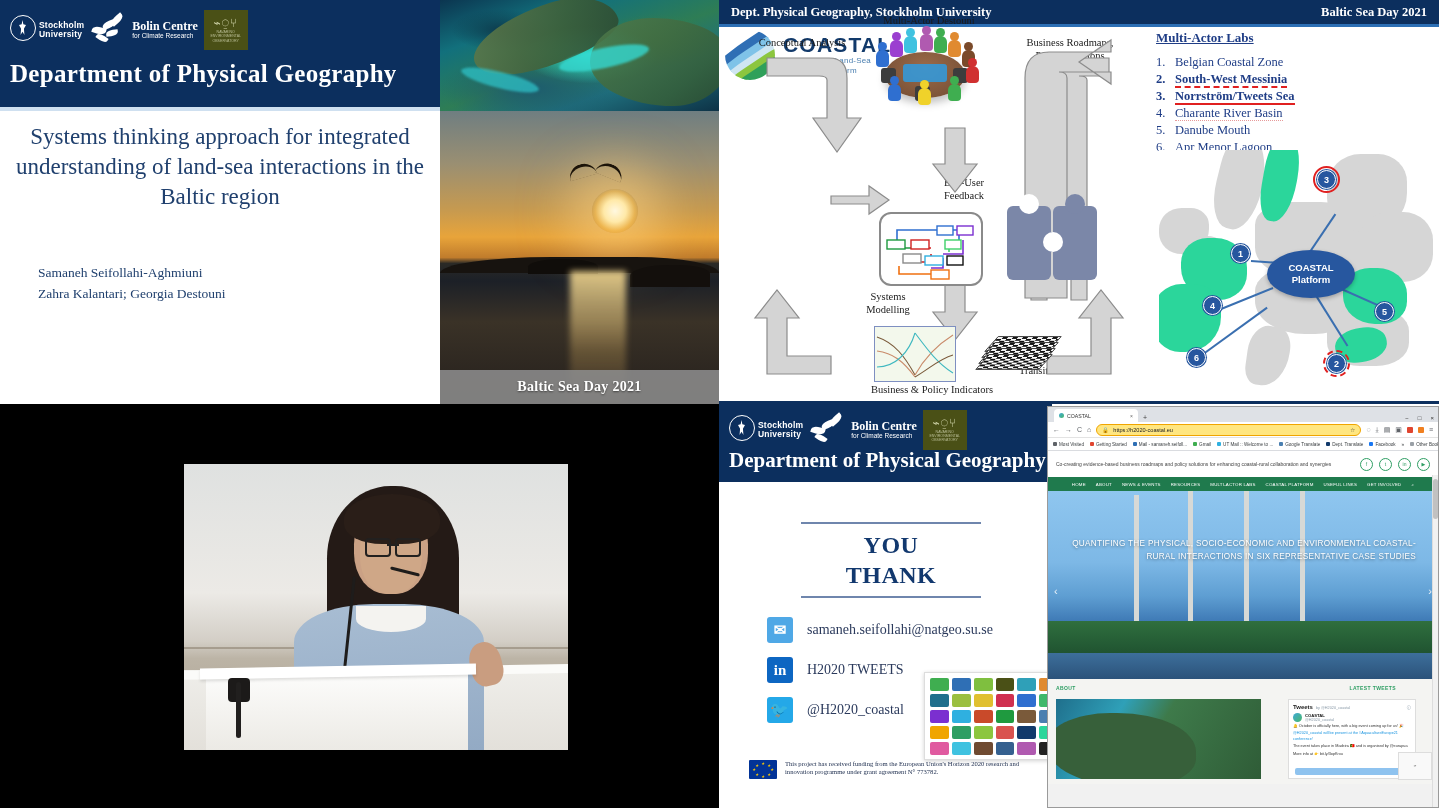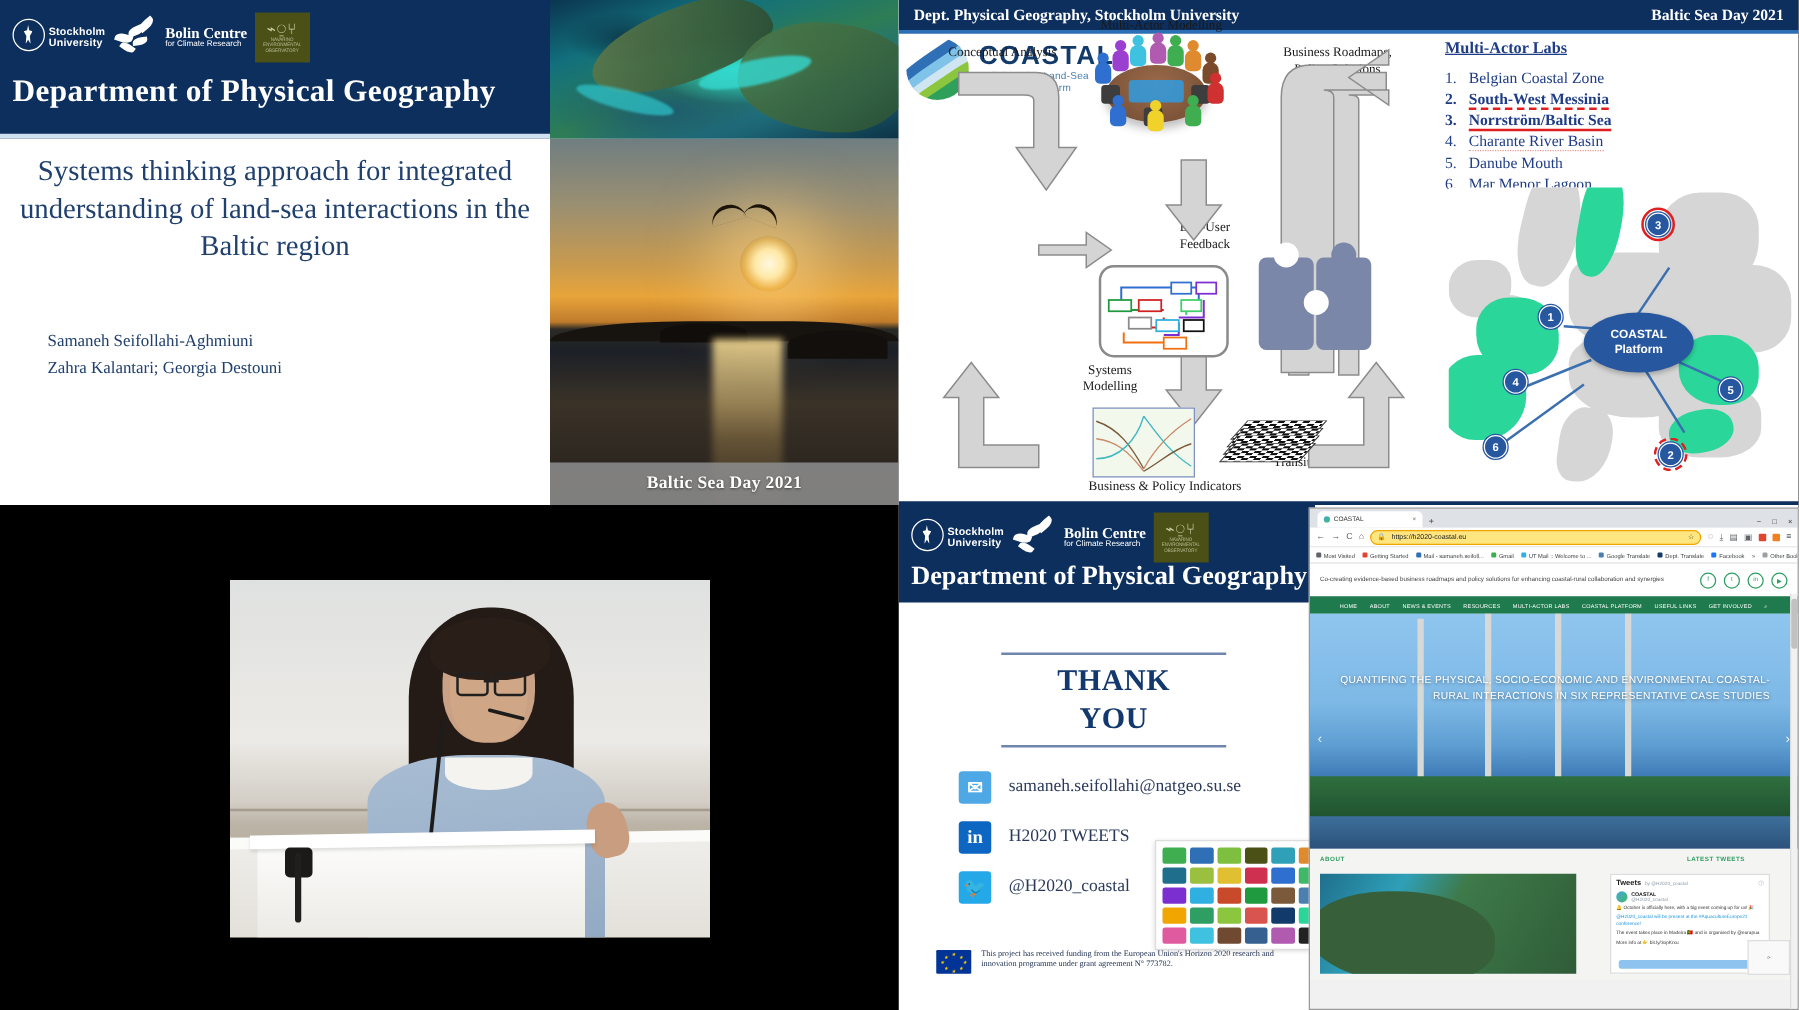--- a/index.html
+++ b/index.html
@@ -393,21 +393,21 @@
         <i style="top:33px;background:#8cc63f;"></i>
         <i style="top:41px;background:#2fa05a;"></i>
       </div>
       <div class="cst-name">
         <b>COASTAL</b>
         <span>Collaborative Land-Sea</span>
         <span>Integration Platform</span>
       </div>
     </div>
 
-    <div class="dg-lbl" style="left:150px;top:14px;width:120px;">Multi-Actor Modelling</div>
+    <div class="dg-lbl" style="left:150px;top:14px;width:120px;">Multi-Actor Destouni</div>
     <div class="dg-lbl" style="left:28px;top:36px;width:110px;">Conceptual Analysis</div>
     <div class="dg-lbl" style="left:296px;top:36px;width:110px;">
       <div>Business Roadmaps,</div>
       <div>Policy Solutions</div>
     </div>
     <div class="dg-lbl" style="left:210px;top:176px;width:70px;white-space:pre-line;">End-User
 Feedback</div>
     <div class="dg-lbl" style="left:134px;top:290px;width:70px;white-space:pre-line;">Systems
 Modelling</div>
     <div class="dg-lbl" style="left:34px;top:364px;width:74px;">Validation</div>
@@ -537,24 +537,24 @@
         <i style="left:7px;top:6px;"></i>
         <i style="left:4px;top:12px;"></i>
         <i style="left:1px;top:18px;"></i>
     </div>
 
     <div class="mal">
       <h3>Multi-Actor Labs</h3>
       <ol>
         <li><em>1.</em><span>Belgian Coastal Zone</span></li>
         <li class="b"><em>2.</em><span class="hl-dash">South-West Messinia</span></li>
-        <li class="b"><em>3.</em><span class="hl-solid">Norrström/Baltic Sea</span></li>
+        <li class="b"><em>3.</em><span class="hl-solid">Norrström/Tweets Sea</span></li>
         <li><em>4.</em><span class="hl-pink">Charante River Basin</span></li>
         <li><em>5.</em><span>Danube Mouth</span></li>
-        <li><em>6.</em><span class="hl-pink">Mar Menor Lagoon</span></li>
+        <li><em>6.</em><span class="hl-pink">Apr Menor Lagoon</span></li>
       </ol>
     </div>
 
     <div class="eumap">
       <div class="blob" style="left:58px;top:-16px;width:46px;height:96px;border-radius:40% 60% 50% 50%;transform:rotate(14deg);"></div>
       <div class="blob" style="left:0px;top:58px;width:50px;height:46px;border-radius:50% 40% 60% 50%;"></div>
       <div class="blob" style="left:24px;top:86px;width:44px;height:34px;border-radius:45%;"></div>
       <div class="blob" style="left:96px;top:52px;width:120px;height:76px;border-radius:30% 45% 35% 40%;"></div>
       <div class="blob" style="left:168px;top:4px;width:80px;height:78px;border-radius:42% 36% 50% 44%;"></div>
       <div class="blob" style="left:200px;top:62px;width:74px;height:70px;border-radius:40%;"></div>
@@ -628,22 +628,22 @@
         <div class="nbg">
           <div class="glyphs">⌁⍜⑂</div>
           <div class="tiny">NAVARINO ENVIRONMENTAL OBSERVATORY</div>
         </div>
       </div>
       <div class="ty-dept">Department of Physical Geography</div>
     </div>
 
     <div class="ty-title">
       <div class="ln"></div>
+      <b>YOU</b>
       <b>THANK</b>
-      <b>YOU</b>
       <div class="ln"></div>
     </div>
 
     <div class="ty-list">
       <div class="ty-row">
         <span class="soc mail">✉</span>
         <span>samaneh.seifollahi@natgeo.su.se</span>
       </div>
       <div class="ty-row">
         <span class="soc li">in</span>

